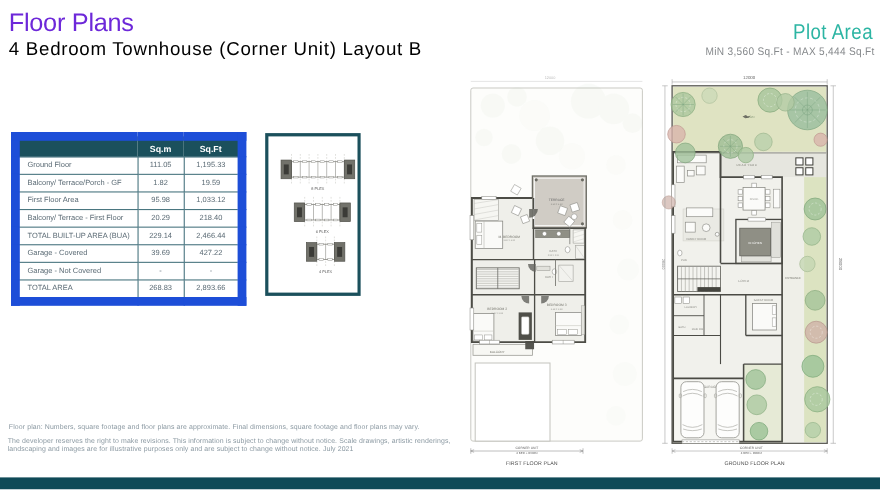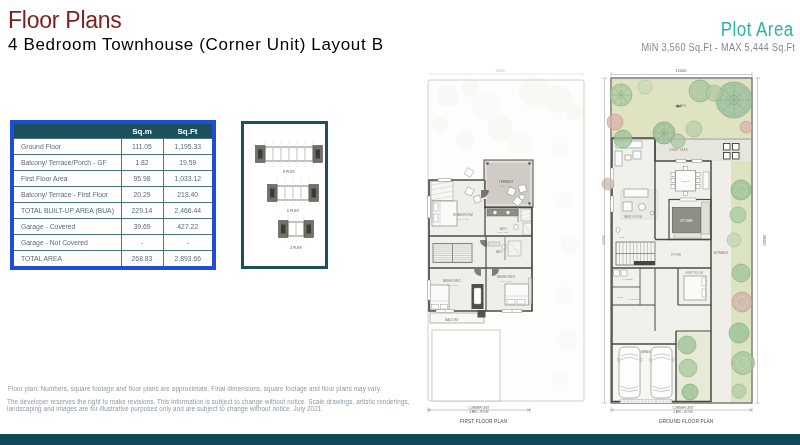--- a/index.html
+++ b/index.html
@@ -1,24 +1,24 @@
 <!DOCTYPE html>
 <html><head>
 <meta charset="utf-8">
 <style>
   html,body{margin:0;padding:0;}
   body{width:800px;height:445px;overflow:hidden;background:#ffffff;
        font-family:"Liberation Sans", sans-serif;position:relative;}
   .abs{position:absolute;}
-  .title{left:8px;top:6.5px;font-size:23px;color:#7f1d1d;letter-spacing:-0.25px;}
+  .title{left:8px;top:6.5px;font-size:23px;color:#6d28d9;letter-spacing:-0.25px;}
   .subtitle{left:8px;top:34.5px;font-size:17px;color:#000000;letter-spacing:0.65px;}
   .plotarea{right:6px;top:17.5px;font-size:19.5px;color:#2cb5a3;letter-spacing:0.5px;transform:scaleX(0.87);transform-origin:right center;}
   .plotrange{right:5px;top:41.5px;font-size:10px;color:#85888b;letter-spacing:0.3px;transform:scaleX(0.92);transform-origin:right center;}
   
-  .tbl{left:10px;top:120px;width:198px;height:149px;border:4px solid #1d4ed8;border-collapse:collapse;table-layout:fixed;}
+  .tbl{left:10px;top:120px;width:198px;height:149px;border:8px solid #1d4ed8;border-collapse:collapse;table-layout:fixed;}
   .tbl th{background:#1b505c;color:#fff;font-size:8px;font-weight:bold;height:14px;padding:0;}
   .tbl td{border:1px solid #4a7680;font-size:6.8px;color:#5a6a74;height:15px;padding:0;white-space:nowrap;overflow:hidden;}
   .tbl td.lb{padding-left:7px;text-align:left;}
   .tbl td.num{text-align:center;}
   .disc{color:#8b99a2;font-size:6.3px;letter-spacing:0.1px;}
   .bar{left:0;top:434px;width:800px;height:11px;background:#0e4a57;}
 </style>
 </head>
 <body>
   <div class="abs title">Floor Plans</div>

